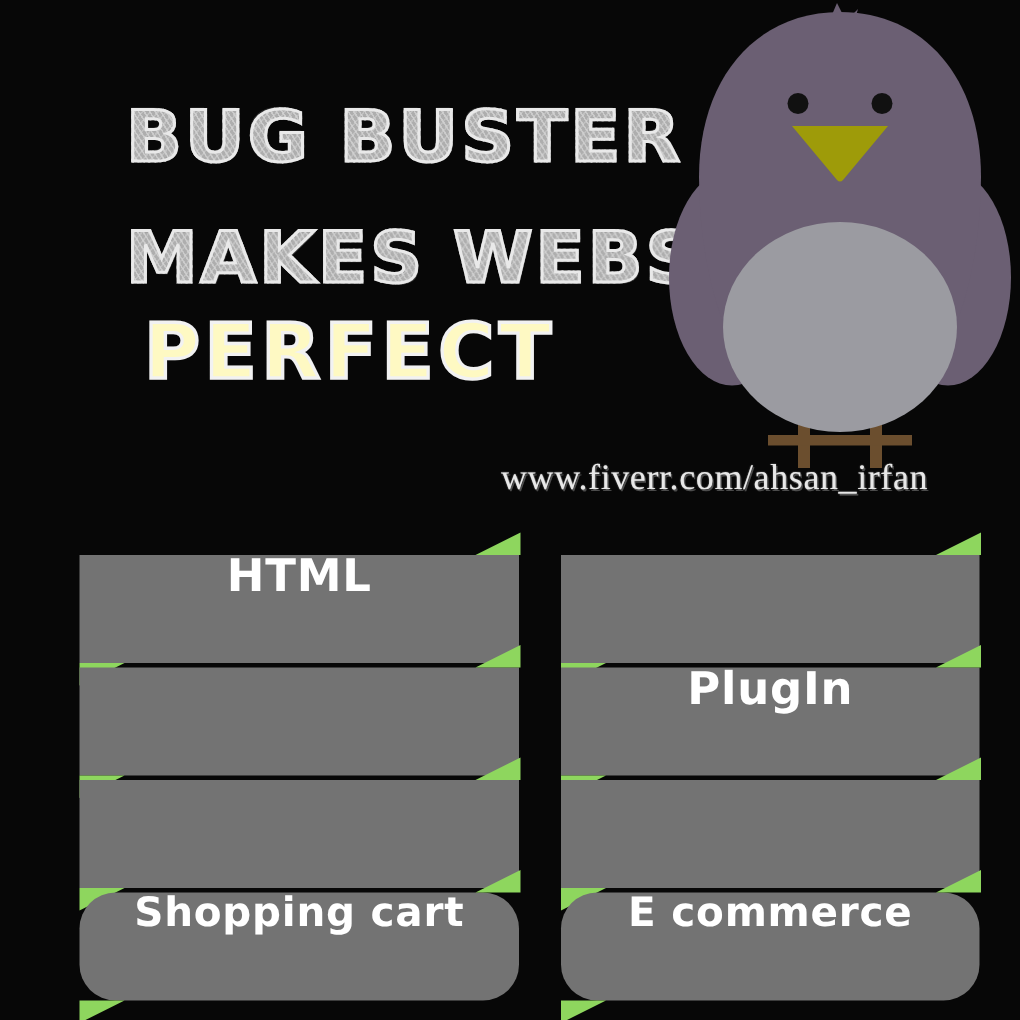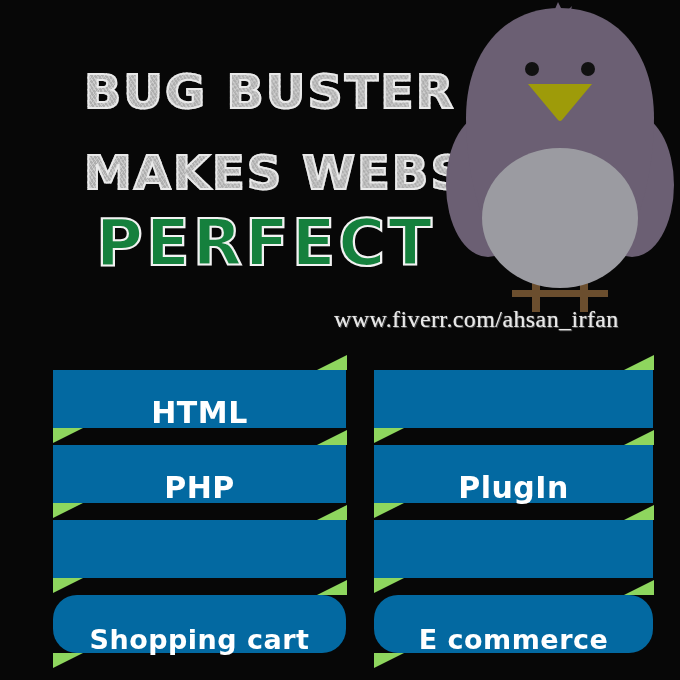--- a/index.html
+++ b/index.html
@@ -65,23 +65,23 @@
   .hl-2 {
     left: 84px;
     top: 89px;
     font-size: 47px;
     transform: scaleX(1.02);
     transform-origin: left center;
   }
   .hl-3 {
     left: 96px;
     top: 150px;
-    font-size: 64px;
+    font-size: 51px;
     letter-spacing: 3px;
-    color: #15803d;
+    color: #fef9c3;
     -webkit-text-stroke: 2.2px #f2f2f2;
     text-shadow: 0 0 0 rgba(0,0,0,0);
     background: none;
   }
 
   
   .url {
     position: absolute;
     left: 334px;
     top: 306px;
@@ -112,24 +112,24 @@
   }
   .column {
     position: absolute;
     top: 0;
   }
   .col-left  { left: 53px;  width: 293px; }
   .col-right { left: 374px; width: 279px; }
 
   .banner {
     position: absolute;
-    height: 58px;
-    background: #0369a1;
+    height: 72px;
+    background: #737373;
     display: flex;
-    align-items: flex-end;
+    align-items: flex-start;
     justify-content: center;
   }
   .col-left  .banner { width: 293px; left: 0; }
   .col-right .banner { width: 279px; left: 0; }
 
   .banner-label {
     font-family: "DejaVu Sans", sans-serif;
     font-weight: bold;
     color: #ffffff;
     font-size: 30px;
@@ -216,21 +216,20 @@
 
       <div class="banner row-0">
         <span class="fold fold-tr"></span>
         <span class="fold fold-bl"></span>
         <span class="banner-label">HTML</span>
       </div>
 
       <div class="banner row-1">
         <span class="fold fold-tr"></span>
         <span class="fold fold-bl"></span>
-        <span class="banner-label">PHP</span>
       </div>
 
       <div class="banner row-2">
         <span class="fold fold-tr"></span>
         <span class="fold fold-bl"></span>
       </div>
 
       <div class="banner row-3">
         <span class="fold fold-tr"></span>
         <span class="fold fold-bl"></span>

